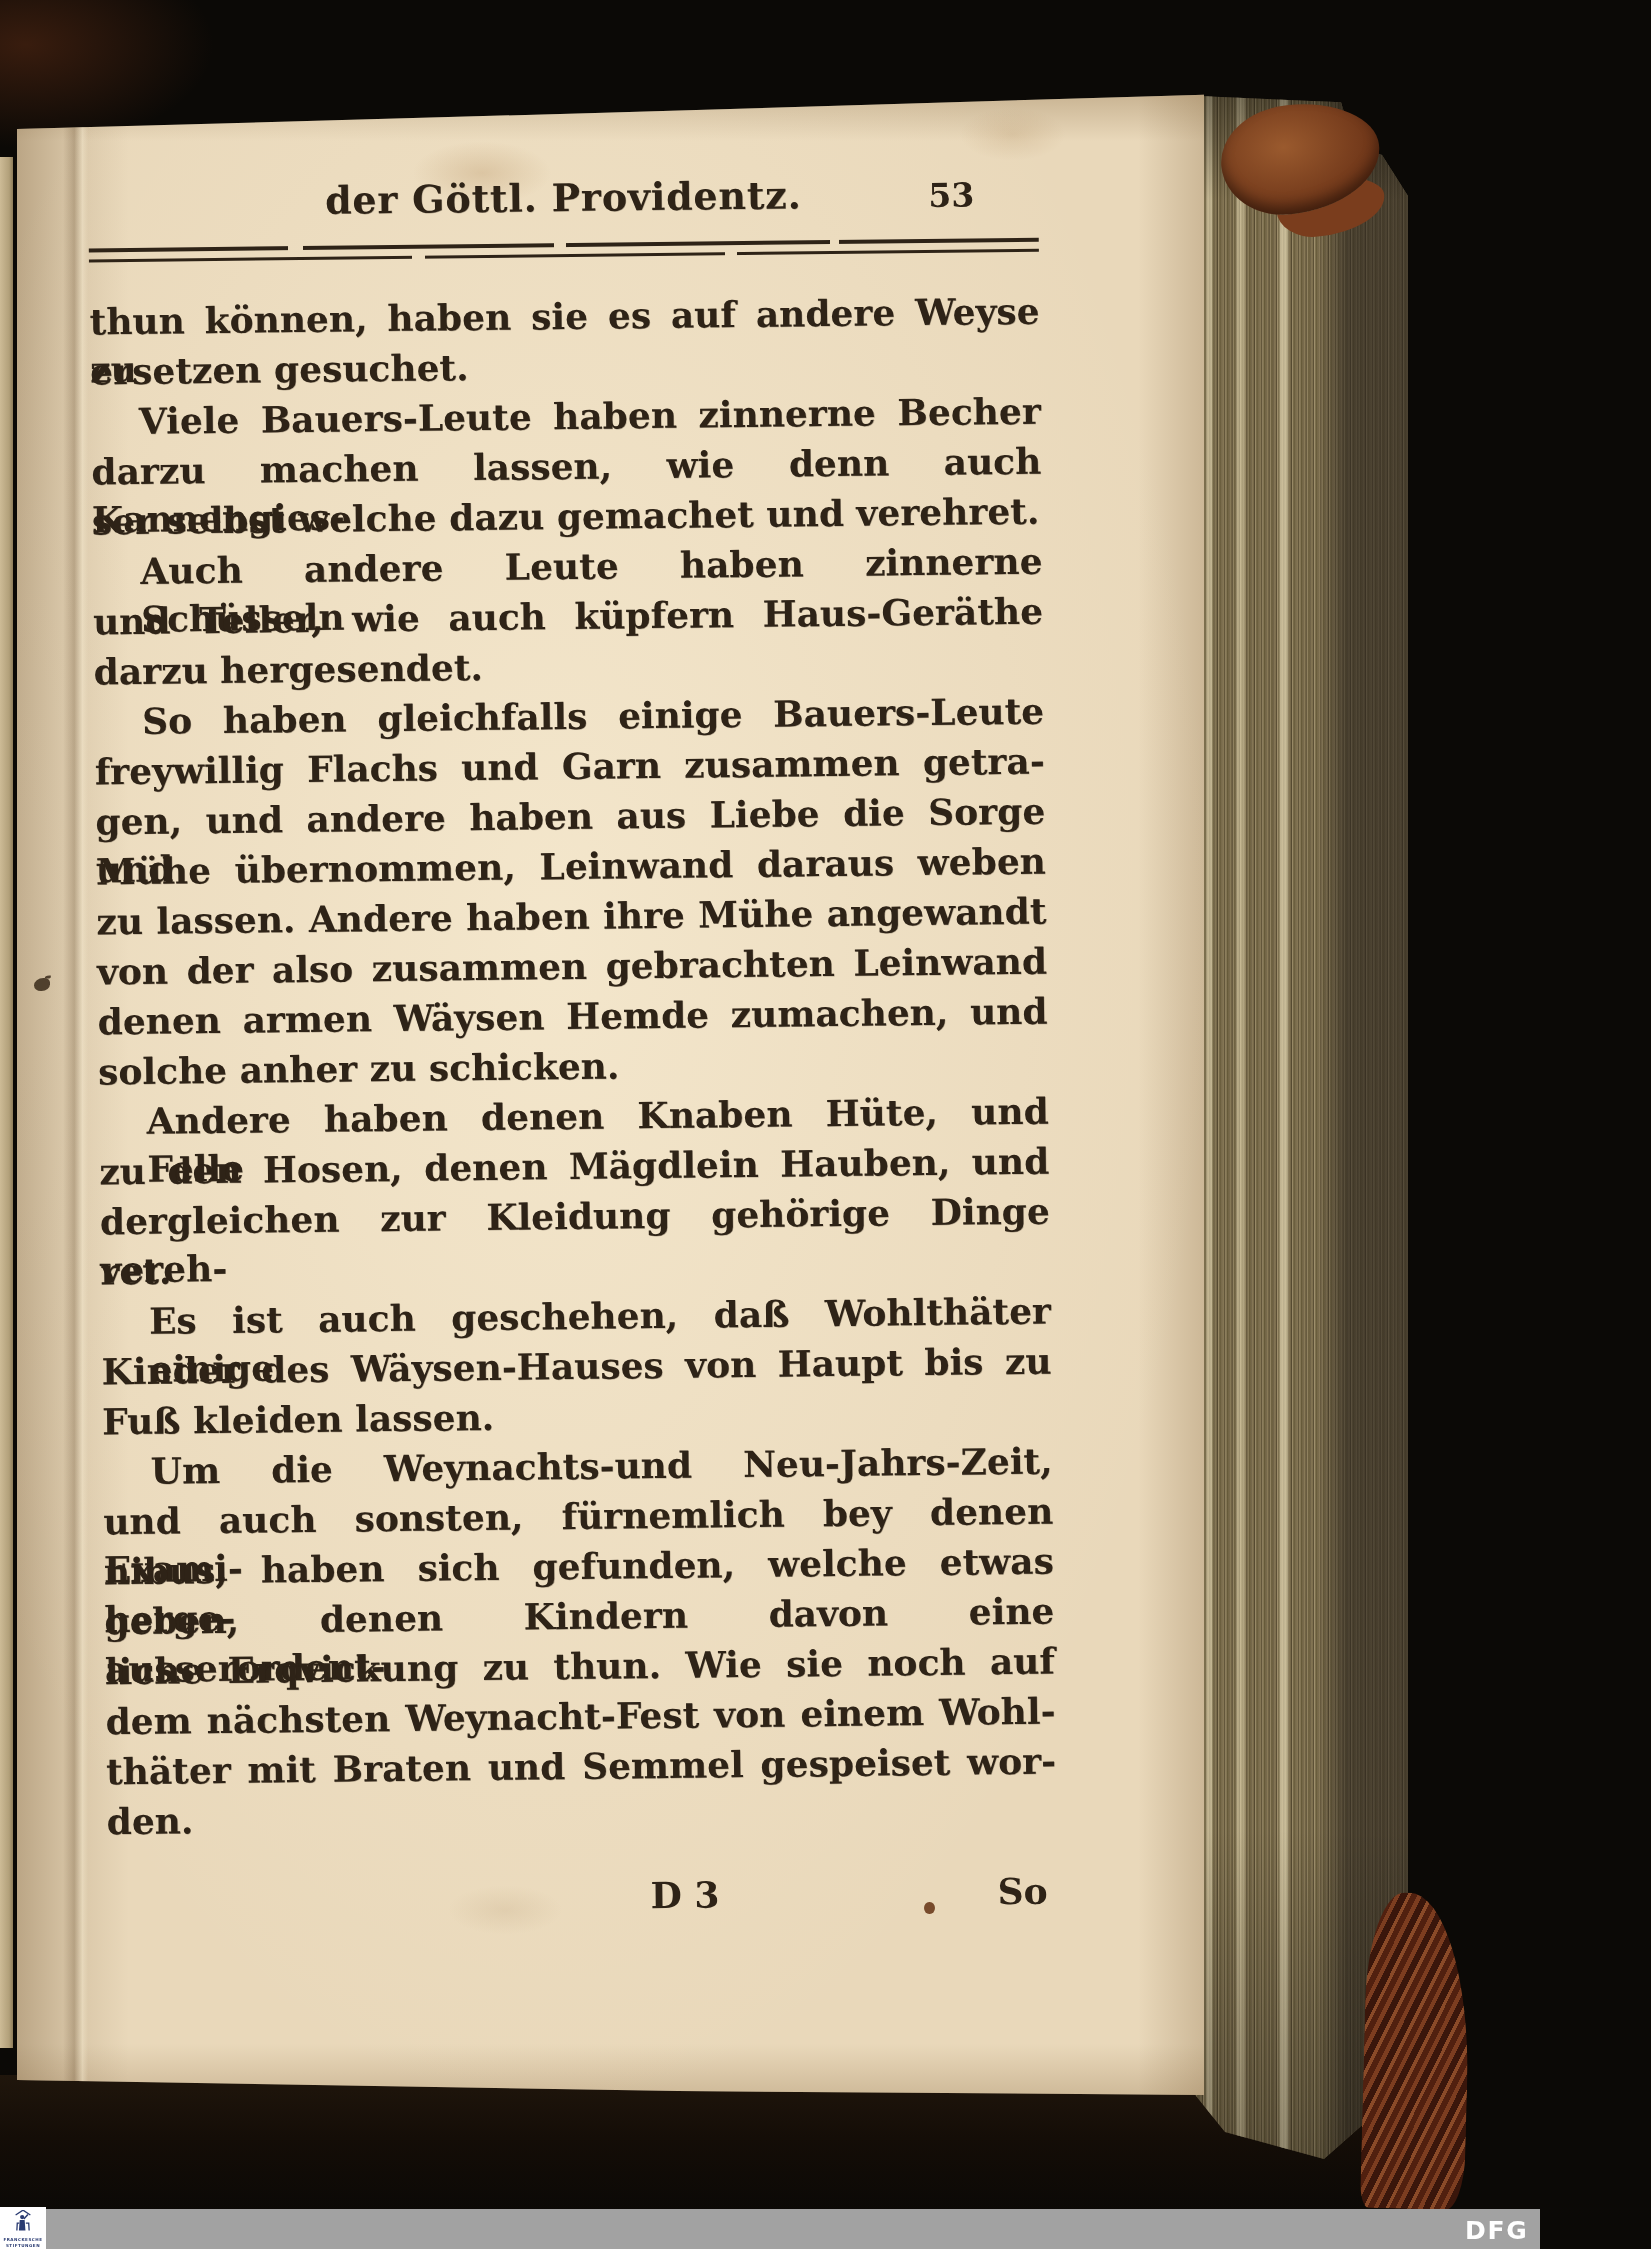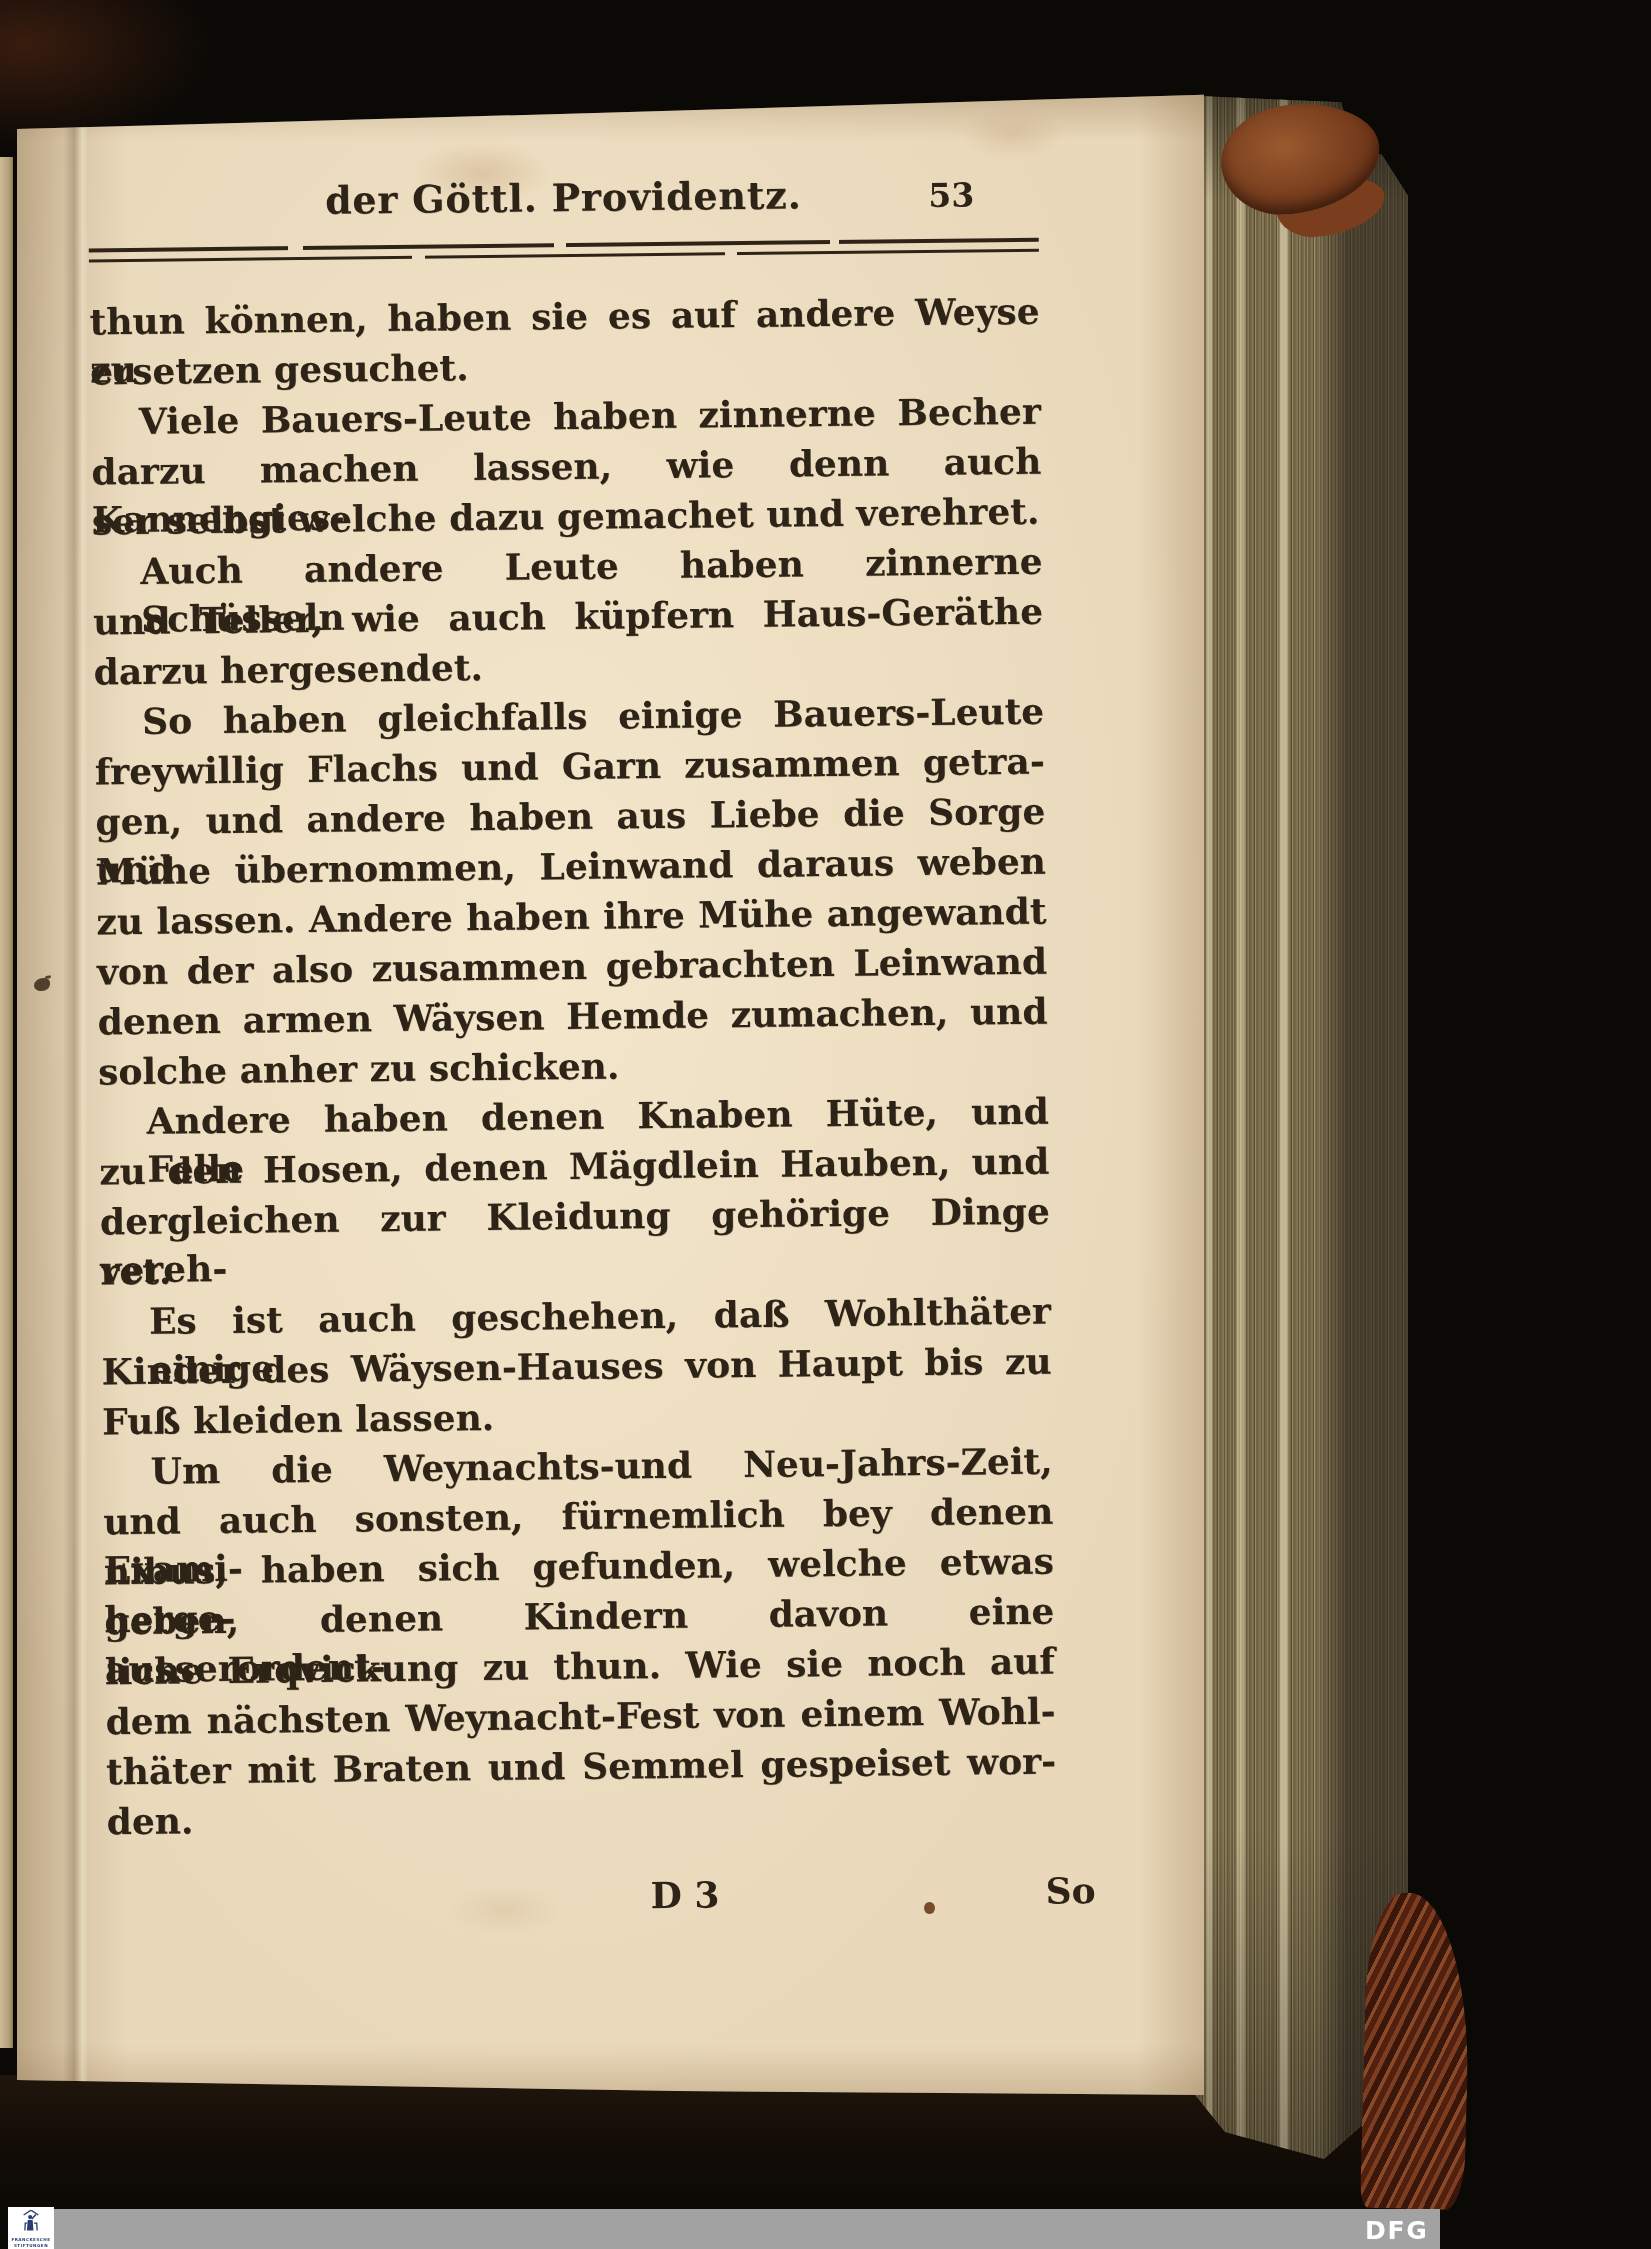--- a/index.html
+++ b/index.html
@@ -60,21 +60,21 @@
   .rule2{margin-top:7.4px;height:3.3px;
     background:linear-gradient(90deg,var(--ink) 0 34%,transparent 34% 35.4%,var(--ink) 35.4% 67%,transparent 67% 68.2%,var(--ink) 68.2% 100%);}
   .lines{margin-top:35px;}
   .tline{height:50px;line-height:48px;font-size:36px;font-weight:700;
     text-align:justify;text-align-last:justify;
     text-shadow:0.5px 0.5px 0 rgba(46,35,23,.32);}
   .tline.indent{padding-left:48px;}
   .tline.pend{text-align-last:left;}
   .sig-row{position:relative;height:66px;margin-top:33px;font-size:36px;font-weight:700;}
   .sig{position:absolute;left:496px;margin-left:47px;}
-  .catch{position:absolute;left:890px;margin-left:48px;}
+  .catch{position:absolute;left:890px;}
 
   
   .fore-edge{position:absolute;left:1192px;top:94px;width:216px;height:2065px;z-index:2;
     background:
       linear-gradient(180deg, rgba(0,0,0,.38), transparent 107px, transparent 84%, rgba(0,0,0,.28)),
       linear-gradient(90deg, transparent 0 58%, rgba(38,32,26,.58) 72% 100%),
       linear-gradient(90deg, transparent 0 6%, rgba(242,230,192,.55) 7% 9%, transparent 10% 20%, rgba(238,225,185,.5) 21% 24%, transparent 25% 40%, rgba(244,232,195,.6) 41% 44%, transparent 45% 100%),
       repeating-linear-gradient(90deg,#6f6246 0px,#8b7c59 1.7px,#564a31 3.3px,#9d8e6b 4.1px,#655939 5.8px,#7a6c4c 7.4px);
     clip-path:polygon(0 1.7px,149px 8.3px,162px 51px,190px 61px,216px 102px,216px 1858px,205px 2000px,132px 2065px,33px 2038px,0 1997px);}
   .leather-top{position:absolute;left:1221px;top:104px;width:159px;height:109px;z-index:4;
@@ -82,21 +82,21 @@
     border-radius:45% 55% 60% 40% / 50% 45% 55% 50%;
     transform:rotate(-6deg);
     box-shadow:inset 0 -8.3px 13.2px rgba(0,0,0,.42), 25px 50px 0 -25px #7a3d1d;}
   .cover-marble{position:absolute;left:1364px;top:1893px;width:104px;height:316px;z-index:4;
     background:
       repeating-linear-gradient(115deg,#51200f 0 5.8px,#7c3d20 5.8px 10px,#3a160b 10px 16.5px,#8a4a28 16.5px 20px),
       #4a1c0e;
     border-radius:35% 60% 18% 8%;transform:rotate(1.5deg);}
 
   
-  .footer-bar{position:absolute;left:8px;bottom:0;width:1432px;height:41px;z-index:10;
+  .footer-bar{position:absolute;left:0;bottom:0;width:1540px;height:41px;z-index:10;
     background:var(--bar);}
   .lib-box{position:absolute;left:0;bottom:0;width:46px;height:43px;background:#ffffff;}
   .lib-emblem{position:absolute;left:14px;top:2.5px;}
   .lib-name{position:absolute;bottom:1.7px;left:0;width:100%;text-align:center;
     font-family:"DejaVu Sans", sans-serif;font-size:4.1px;line-height:5.8px;
     letter-spacing:0.5px;font-weight:700;color:var(--blue);}
   .lib-name span{display:block;}
   .dfg{position:absolute;right:11.6px;top:6.6px;
     font-family:"DejaVu Sans", sans-serif;font-weight:800;font-size:25px;
     letter-spacing:1.7px;color:#ffffff;}

